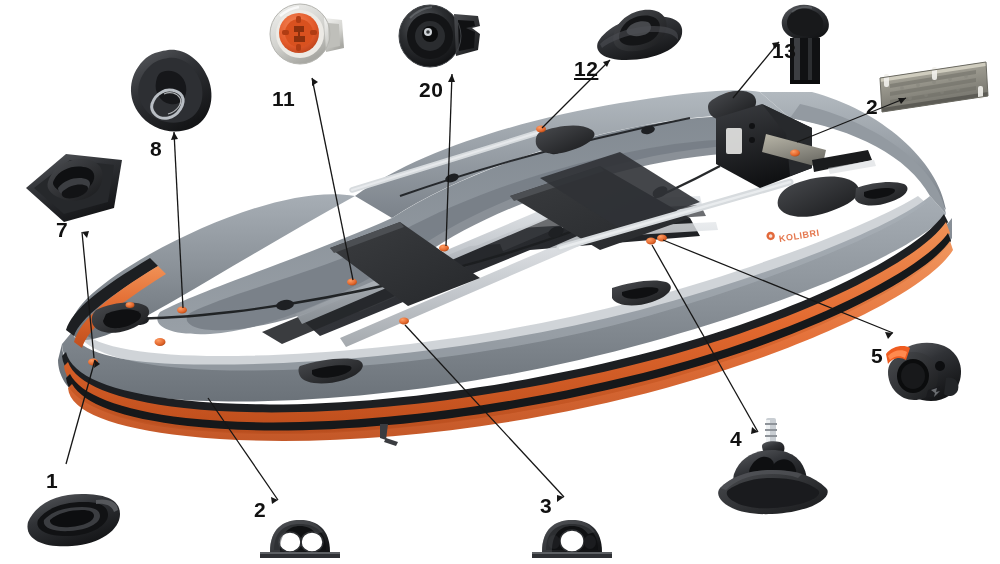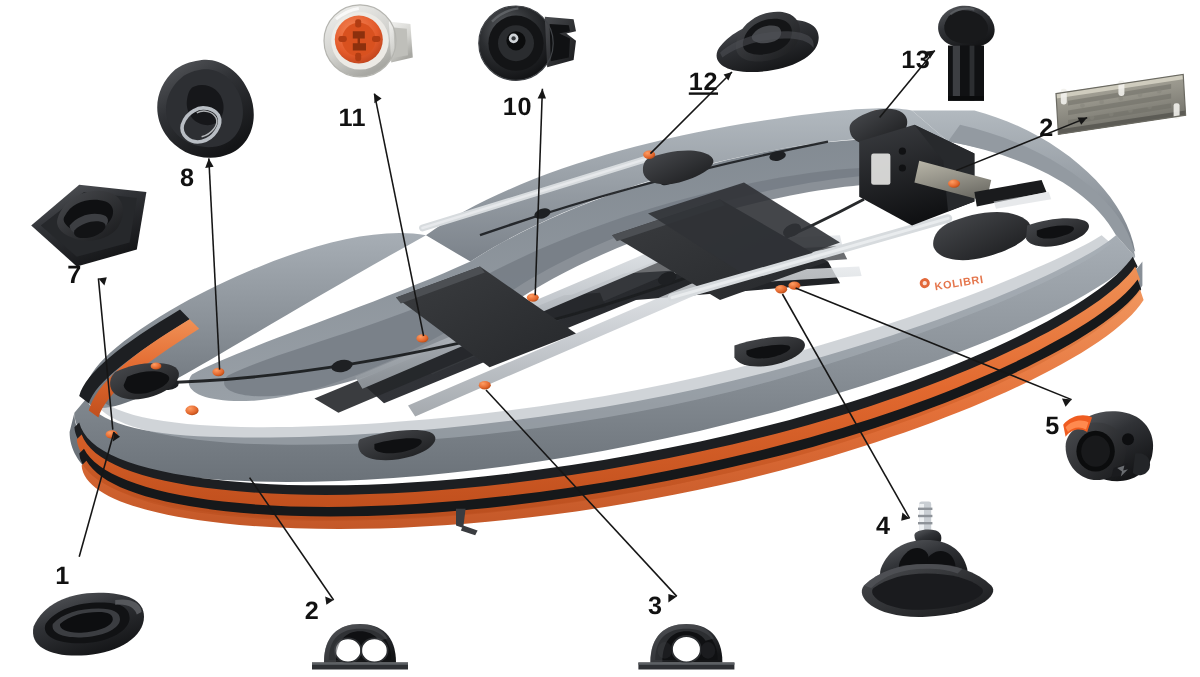--- a/index.html
+++ b/index.html
@@ -530,22 +530,22 @@
   </svg>
 
   <div id="callout-layer">
       <div class="callout-num" style="left: 46px; top: 470px;">1</div>
       <div class="callout-num" style="left: 254px; top: 499px;">2</div>
       <div class="callout-num" style="left: 540px; top: 495px;">3</div>
       <div class="callout-num" style="left: 730px; top: 428px;">4</div>
       <div class="callout-num" style="left: 871px; top: 345px;">5</div>
       <div class="callout-num" style="left: 56px; top: 219px;">7</div>
       <div class="callout-num" style="left: 150px; top: 138px;">8</div>
-      <div class="callout-num" style="left: 419px; top: 79px;">10</div>
-      <div class="callout-num" style="left: 282px; top: 88px;">11</div>
+      <div class="callout-num" style="left: 419px; top: 79px;">20</div>
+      <div class="callout-num" style="left: 272px; top: 88px;">11</div>
       <div class="callout-num" style="left: 574px; top: 58px; text-decoration: underline;">12</div>
-      <div class="callout-num" style="left: 751px; top: 40px;">13</div>
+      <div class="callout-num" style="left: 772px; top: 40px;">13</div>
       <div class="callout-num" style="left: 866px; top: 96px;">2</div>
     </div>
 
   <div class="logo-text" style="left:779px; top:234px;">KOLIBRI</div>
 
 </div>
 
 </body></html>

